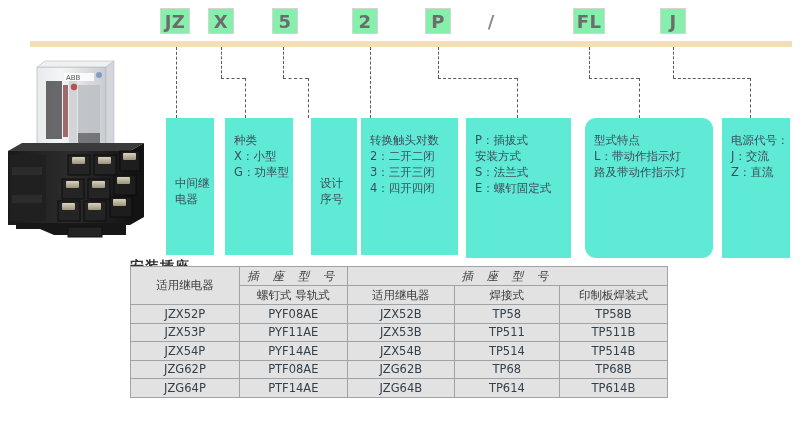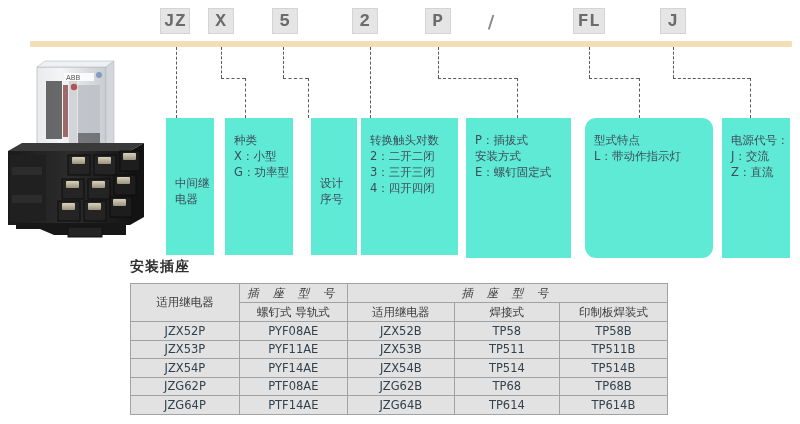--- a/index.html
+++ b/index.html
@@ -9,29 +9,28 @@
     font-family:"DejaVu Sans","Liberation Sans",sans-serif;
     position:relative;overflow:hidden;
     color:#3b4a56;
   }
   #stage{position:absolute;left:0;top:0;width:800px;height:424px;}
 
   
   .code-chip{
     position:absolute;top:8px;
     height:26px;min-width:26px;
-    background:#e5e5e5;
+    background:#86efac;
     border:1px solid #d4d4d4;
     color:#6c6c6c;
     font-weight:bold;font-size:18px;
     display:flex;align-items:center;justify-content:center;
     letter-spacing:0.5px;
     box-sizing:border-box;
     padding:0 4px;
-    font-family:Liberation Mono, monospace;
   }
   .code-plain{
     position:absolute;top:8px;height:26px;
     display:flex;align-items:center;justify-content:center;
     color:#8a8a8a;font-weight:bold;font-size:18px;
   }
 
   
   .rule{
     position:absolute;left:30px;top:41px;
@@ -62,21 +61,21 @@
   
   .photo{position:absolute;left:2px;top:55px;width:160px;height:198px;}
 
   
   .sec-title{
     position:absolute;left:130px;top:258px;
     font-size:14px;font-weight:bold;color:#2f2f2f;
     letter-spacing:1px;
   }
   table.sockets{
-    position:absolute;left:130px;top:283px;
+    position:absolute;left:130px;top:266px;
     border-collapse:collapse;
     width:538px;
     font-size:11.5px;
     color:#33414d;
   }
   table.sockets td,table.sockets th{
     border:1px solid #9fa3a6;
     text-align:center;
     font-weight:normal;
     height:16px;
@@ -227,27 +226,29 @@
           <div class="ln">转换触头对数</div>
           <div class="ln">2：二开二闭</div>
           <div class="ln">3：三开三闭</div>
           <div class="ln">4：四开四闭</div>
         </div>
       </div>
       <div class="desc" style="left: 466px; top: 118px; width: 105px; height: 140px;">
         <div class="inner">
           <div class="ln">P：插拔式</div>
           <div class="ln">安装方式</div>
+          <div class="ln">S：法兰式</div>
           <div class="ln">E：螺钉固定式</div>
         </div>
       </div>
       <div class="desc" style="left: 585px; top: 118px; width: 128px; height: 140px; border-radius: 11px;">
         <div class="inner">
           <div class="ln">型式特点</div>
           <div class="ln">L：带动作指示灯</div>
+          <div class="ln">路及带动作指示灯</div>
         </div>
       </div>
       <div class="desc" style="left: 722px; top: 118px; width: 68px; height: 140px;">
         <div class="inner">
           <div class="ln">电源代号：</div>
           <div class="ln">J：交流</div>
           <div class="ln">Z：直流</div>
         </div>
       </div>
     </div>

